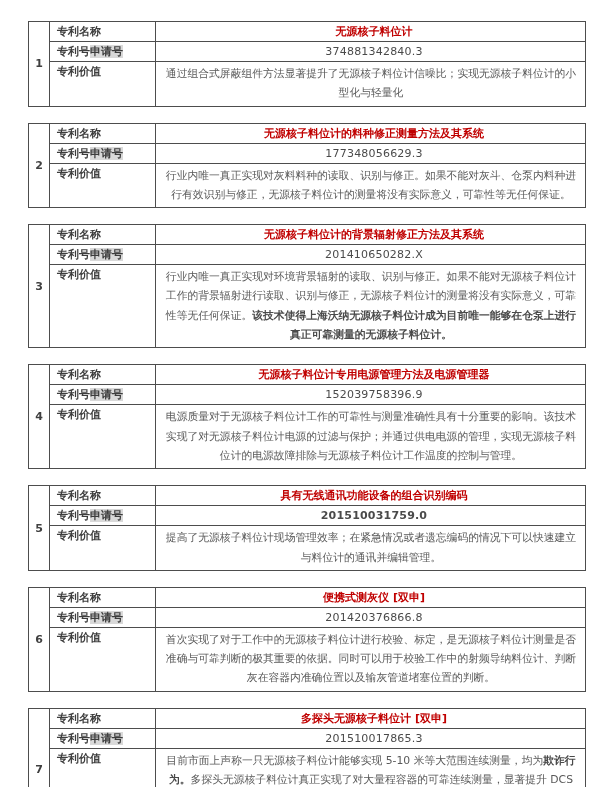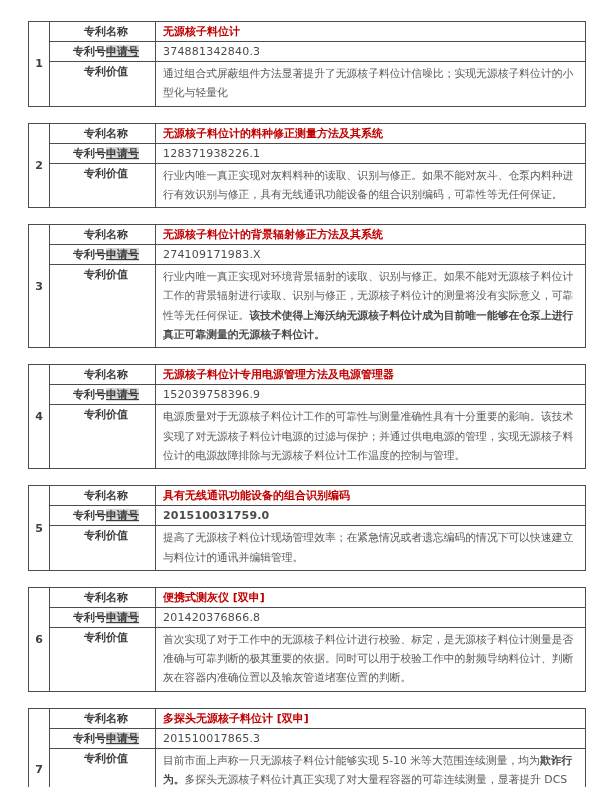--- a/index.html
+++ b/index.html
@@ -40,31 +40,31 @@
     padding:0;
   }
   td.lbl{
     font-size:11px;
     font-weight:bold;
     color:var(--label-text);
     padding:0 0 0 7px;
     height:19px;
     vertical-align:middle;
     white-space:nowrap;
-    text-align:center;
   }
   td.lbl.vtop{
     vertical-align:top;
     padding-top:2px;
     height:auto;
     font-family:Liberation Mono, monospace;
   }
   td.val{
     padding:0 0 0 7px;
     vertical-align:middle;
+    text-align:center;
   }
   td.val.name{
     color:var(--red);
     font-weight:bold;
     font-size:11px;
     white-space:nowrap;
   }
   td.val.num{
     font-size:11px;
     color:#4a4a4a;
@@ -72,21 +72,21 @@
   }
   td.val.num.b{font-weight:bold;margin-left:39px;}
   td.val.desc{
     font-size:10.8px;
     color:var(--value-text);
     line-height:19.3px;
     padding:2px 6px 3px 7px;
     vertical-align:top;
   }
   td.val.desc .b{font-weight:bold;color:#4a4a4a;}
-  .hl{background:var(--highlight);text-decoration:underline;}
+  .hl{background:var(--highlight);}
 </style>
 </head>
 <body>
 
 <div class="wrap">
   <div id="tables">
   <table class="patent-table">
     <colgroup>
       <col class="c-idx">
           <col class="c-lbl">
@@ -116,44 +116,44 @@
           <col class="c-val">
     </colgroup>
     <tbody>
       <tr>
         <td class="idx" rowspan="3">2</td>
         <td class="lbl lbl-name">专利名称</td>
         <td class="val name">无源核子料位计的料种修正测量方法及其系统</td>
       </tr>
       <tr>
         <td class="lbl"><span class="lp1">专利号</span><span class="lp2 hl">申请号</span></td>
-        <td class="val num">128371938226.1</td>
-      </tr>
-      <tr>
-        <td class="lbl vtop lbl-value">专利价值</td>
-        <td class="val desc"><span>行业内唯一真正实现对灰料料种的读取、识别与修正。如果不能对灰斗、仓泵内料种进行有效识别与修正，具有无线通讯功能设备的组合识别编码，可靠性等无任何保证。</span></td>
+        <td class="val num">177348056629.3</td>
+      </tr>
+      <tr>
+        <td class="lbl vtop lbl-value">专利价值</td>
+        <td class="val desc"><span>行业内唯一真正实现对灰料料种的读取、识别与修正。如果不能对灰斗、仓泵内料种进行有效识别与修正，无源核子料位计的测量将没有实际意义，可靠性等无任何保证。</span></td>
       </tr>
     </tbody>
   </table>
 
   <table class="patent-table">
     <colgroup>
       <col class="c-idx">
           <col class="c-lbl">
           <col class="c-val">
     </colgroup>
     <tbody>
       <tr>
         <td class="idx" rowspan="3">3</td>
         <td class="lbl lbl-name">专利名称</td>
         <td class="val name">无源核子料位计的背景辐射修正方法及其系统</td>
       </tr>
       <tr>
         <td class="lbl"><span class="lp1">专利号</span><span class="lp2 hl">申请号</span></td>
-        <td class="val num">274109171983.X</td>
+        <td class="val num">201410650282.X</td>
       </tr>
       <tr>
         <td class="lbl vtop lbl-value">专利价值</td>
         <td class="val desc"><span>行业内唯一真正实现对环境背景辐射的读取、识别与修正。如果不能对无源核子料位计工作的背景辐射进行读取、识别与修正，无源核子料位计的测量将没有实际意义，可靠性等无任何保证。</span><span class="b">该技术使得上海沃纳无源核子料位计成为目前唯一能够在仓泵上进行真正可靠测量的无源核子料位计。</span></td>
       </tr>
     </tbody>
   </table>
 
   <table class="patent-table">
     <colgroup>

